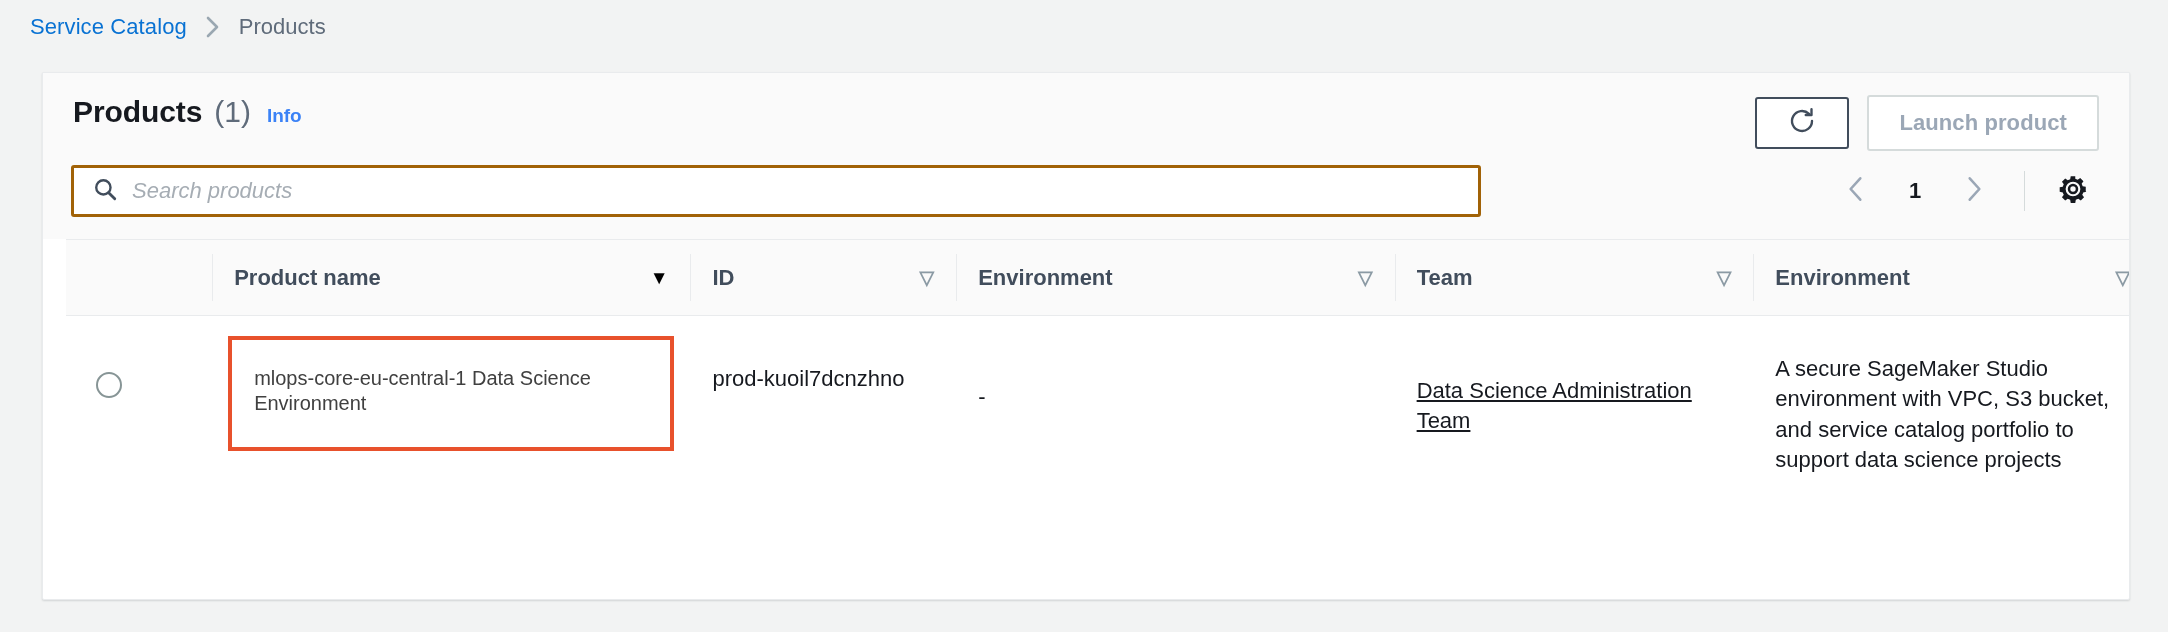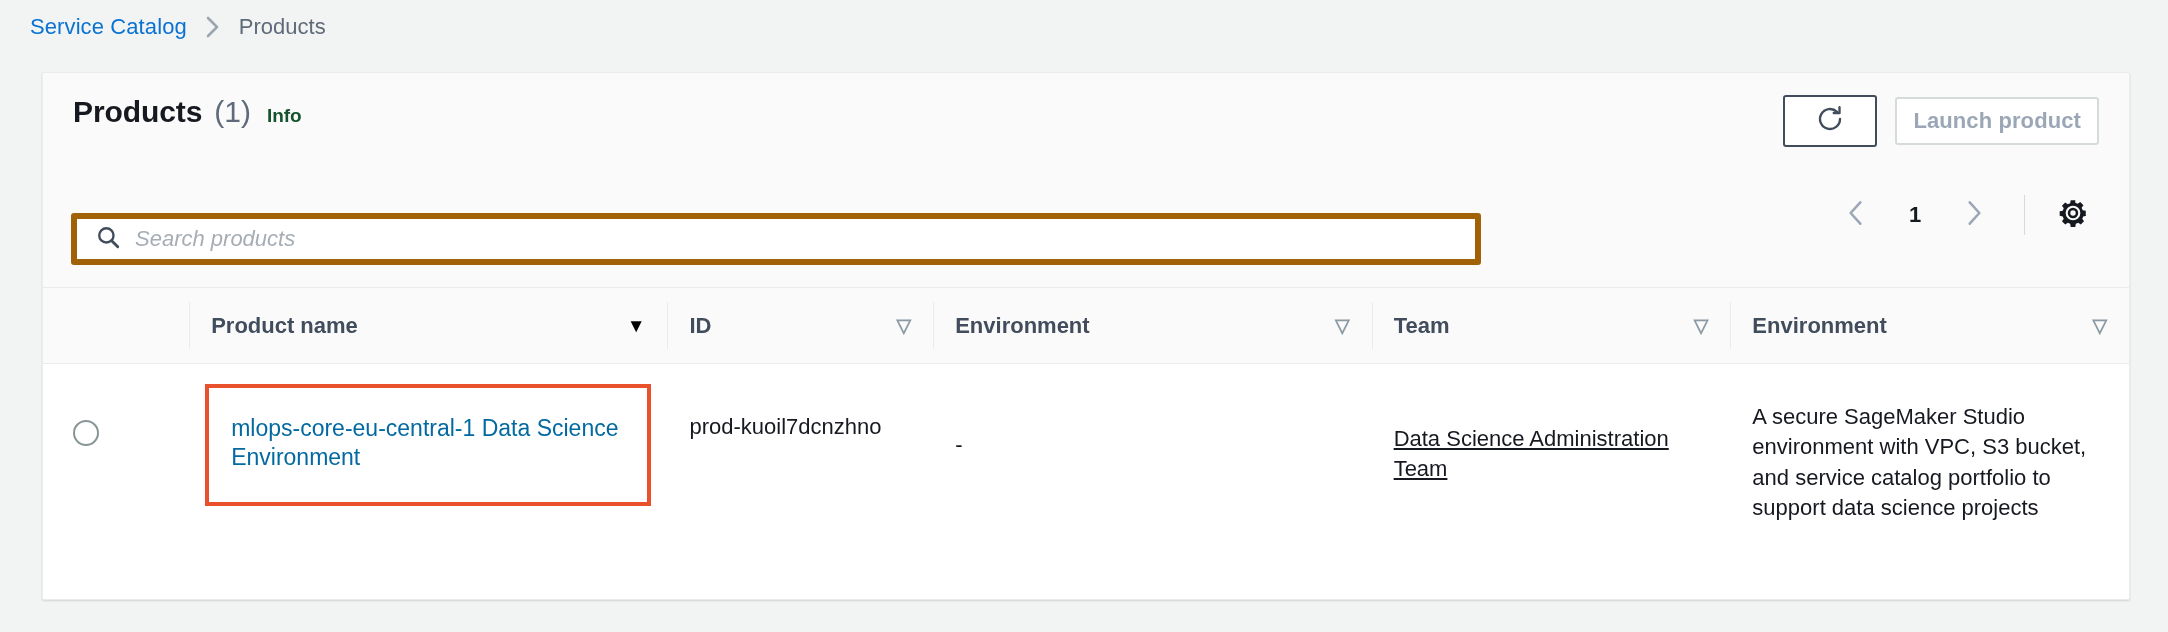--- a/index.html
+++ b/index.html
@@ -82,21 +82,21 @@
     letter-spacing: -0.1px;
   }
   .title-count {
     font-size: 30px;
     font-weight: 400;
     color: #5f6b7a;
   }
   .title-info {
     font-size: 19px;
     font-weight: bold;
-    color: #14532d;
+    color: #3b82f6;
     text-decoration: none;
     margin-left: 4px;
   }
 
   .actions {
     display: flex;
     align-items: center;
     gap: 18px;
     padding-right: 2px;
   }
@@ -106,22 +106,22 @@
     border: 2px solid #414d5c;
     border-radius: 3px;
     background: #ffffff;
     display: flex;
     align-items: center;
     justify-content: center;
     cursor: pointer;
     box-sizing: border-box;
   }
   .btn-disabled {
-    height: 48px;
-    padding: 0 16px;
+    height: 56px;
+    padding: 0 30px;
     border: 2px solid #d5dbdb;
     border-radius: 3px;
     background: #ffffff;
     color: #9ba7b6;
     font-size: 22px;
     font-weight: bold;
     display: flex;
     align-items: center;
     justify-content: center;
     box-sizing: border-box;
@@ -131,29 +131,28 @@
   
   .tools-row {
     display: flex;
     align-items: center;
     justify-content: space-between;
     padding: 12px 0 22px 0;
   }
   .search-box {
     width: 1410px;
     height: 52px;
-    border: 6px solid #a16207;
+    border: 3px solid #a16207;
     border-radius: 3px;
     background: #ffffff;
     display: flex;
     align-items: center;
     padding: 0 18px;
     box-sizing: border-box;
     gap: 14px;
-    margin-top: 48px;
   }
   .search-placeholder {
     color: #a6adb4;
     font-size: 22px;
     font-style: italic;
   }
 
   .pager {
     display: flex;
     align-items: center;
@@ -189,20 +188,21 @@
     align-items: center;
     justify-content: center;
     cursor: pointer;
   }
 
   
   table.products {
     width: 100%;
     border-collapse: collapse;
     table-layout: fixed;
+    margin-left: 23px;
   }
   thead tr {
     background: #fafafa;
     border-top: 1px solid #e9ebed;
     border-bottom: 1px solid #e9ebed;
   }
   thead th {
     height: 76px;
     font-size: 22px;
     font-weight: bold;
@@ -273,22 +273,22 @@
     padding-left: 16px;
   }
   .name-highlight {
     border: 4px solid #e8512c;
     padding: 26px 22px 30px 22px;
     display: inline-block;
     box-sizing: border-box;
     width: 446px;
   }
   .product-link {
-    color: #0369a1;
-    font-size: 23px;
+    color: #404040;
+    font-size: 20px;
     text-decoration: none;
     line-height: 1.27;
     display: block;
     cursor: pointer;
   }
 
   td.cell-id { padding-top: 48px; }
   td.cell-dist { padding-top: 66px; }
   td.cell-owner { padding-top: 60px; text-decoration: underline; }
   td.cell-desc { padding-top: 38px; padding-right: 20px; }

